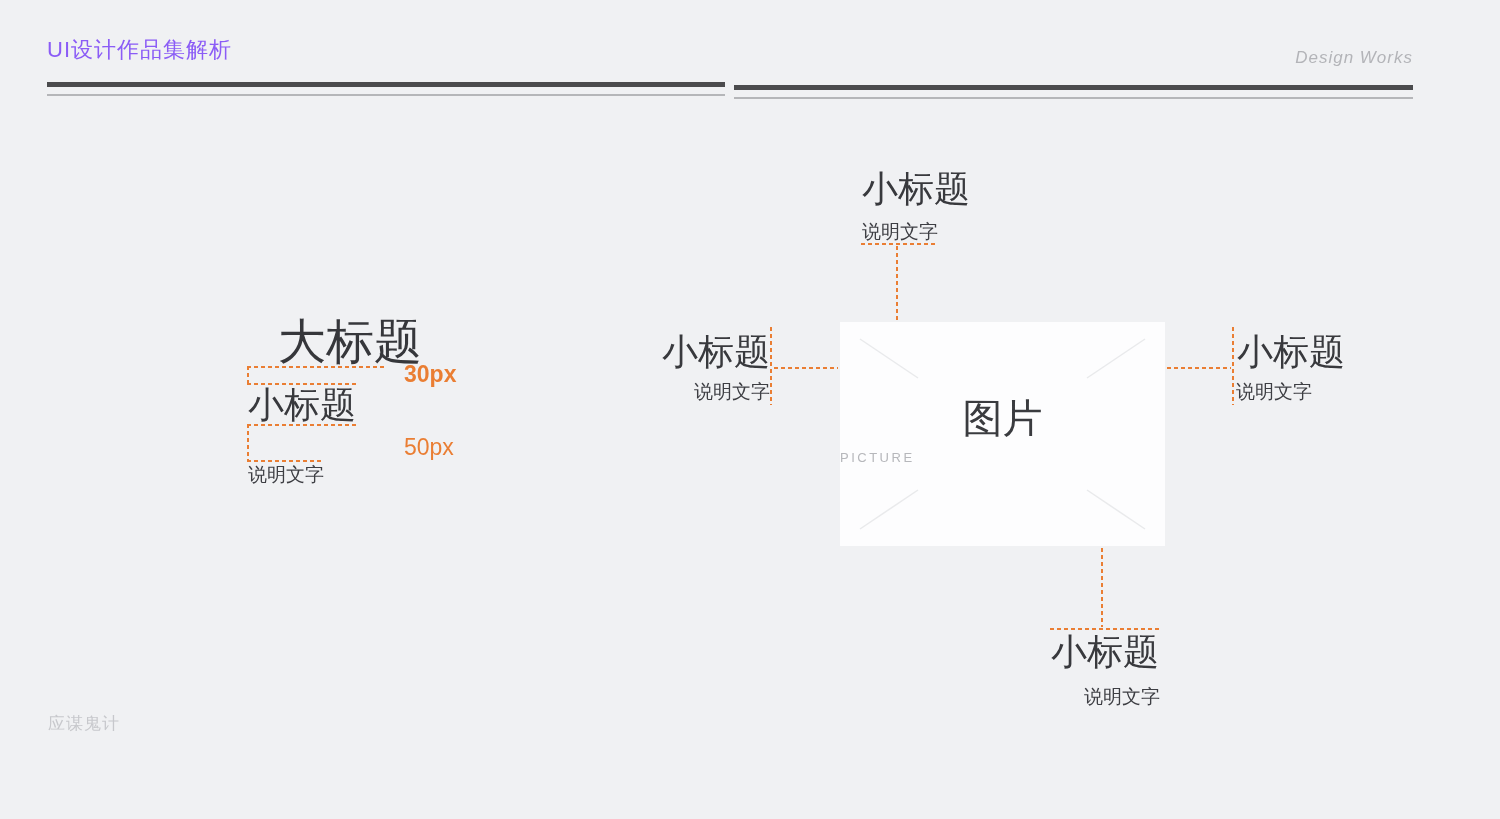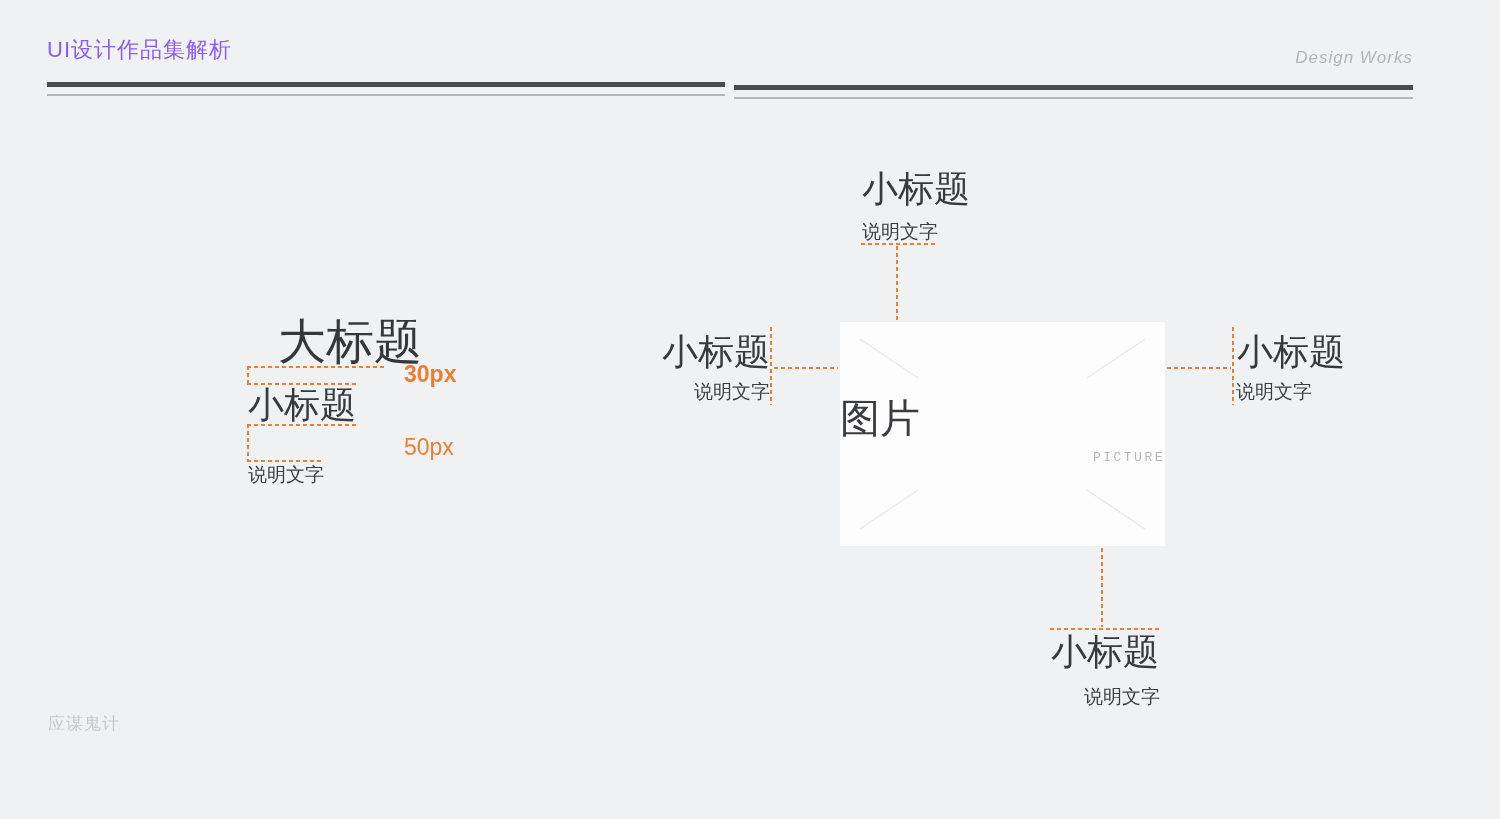--- a/index.html
+++ b/index.html
@@ -33,22 +33,22 @@
   .label-50{left:404px;top:436px;}
   .b30-top{left:247px;top:366px;width:140px;}
   .b30-v{left:247px;top:366px;height:19px;}
   .b30-bot{left:247px;top:383px;width:109px;}
   .b50-top{left:247px;top:424px;width:109px;}
   .b50-v{left:247px;top:424px;height:38px;}
   .b50-bot{left:247px;top:460px;width:76px;}
   
   .picture{left:840px;top:322px;width:325px;height:224px;background:#fdfdfe;}
   .picture svg{position:absolute;left:0;top:0;}
-  .pic-label{position:absolute;left:0;top:76px;width:100%;font-size:40px;line-height:1;color:#3a3b3f;}
-  .pic-sublabel{position:absolute;left:0;top:129px;width:100%;text-align:right;font-size:13px;line-height:1;letter-spacing:2.5px;color:#b6b7bb;font-family:Liberation Mono, monospace;}
+  .pic-label{position:absolute;left:0;top:76px;width:100%;text-align:center;font-size:40px;line-height:1;color:#3a3b3f;}
+  .pic-sublabel{position:absolute;left:0;top:129px;width:100%;text-align:left;font-size:13px;line-height:1;letter-spacing:2.5px;color:#b6b7bb;}
   
   .co-title{font-size:36px;color:#38393d;}
   .co-desc{font-size:19px;color:#3d3e43;}
   .co-top-title{left:862px;top:171px;}
   .co-top-desc{left:862px;top:222px;}
   .co-top-underline{left:861px;top:243px;width:76px;}
   .co-top-conn{left:896px;top:246px;height:75px;}
   .co-left-title{right:730px;top:334px;}
   .co-left-desc{right:730px;top:382px;}
   .co-left-v{left:770px;top:327px;height:78px;}

